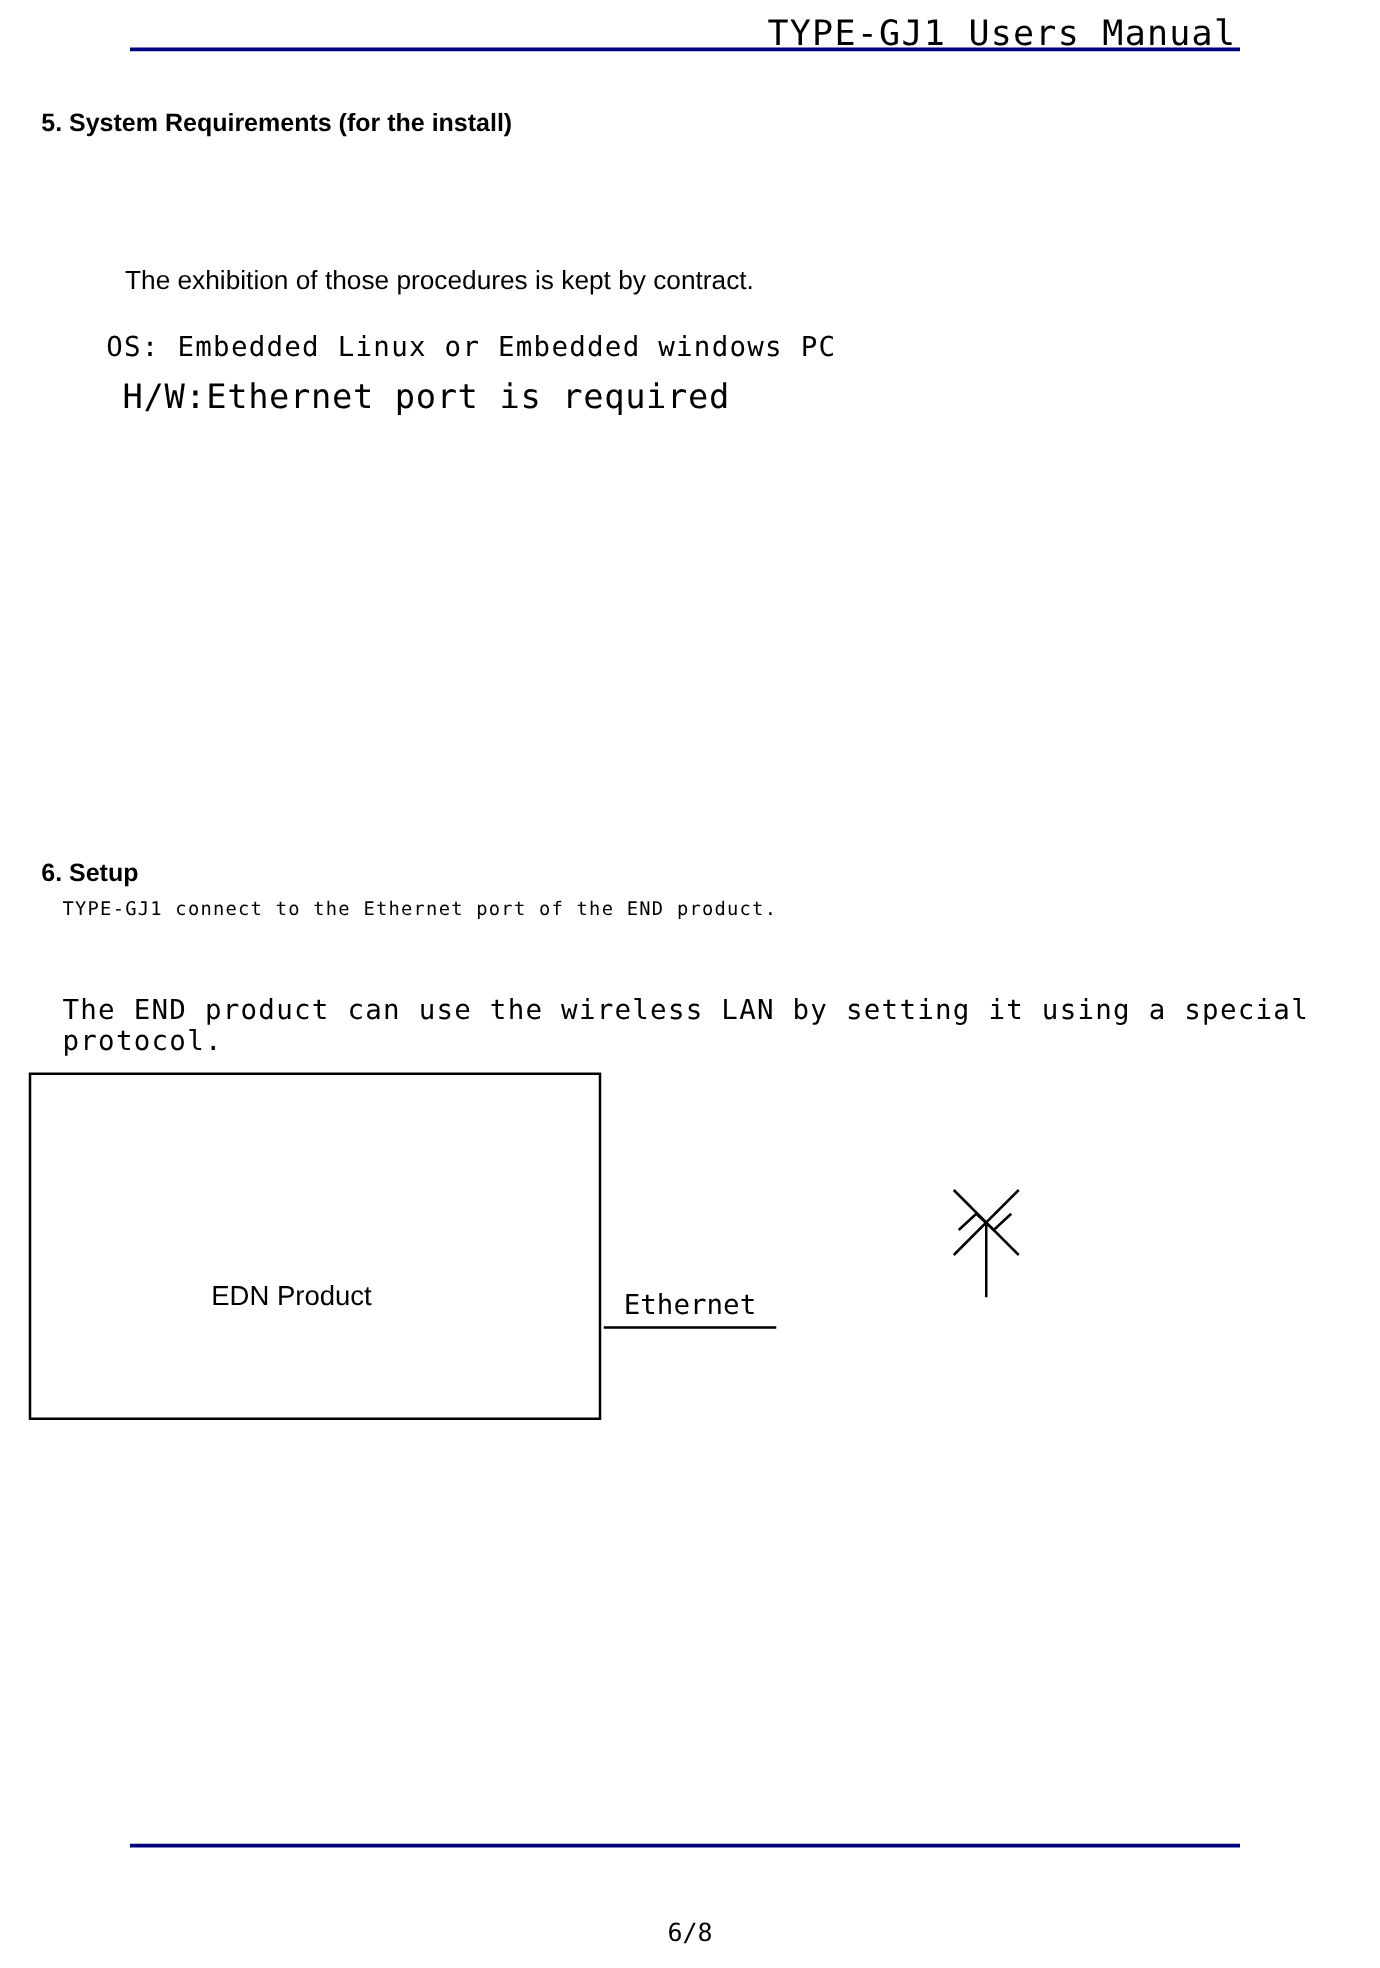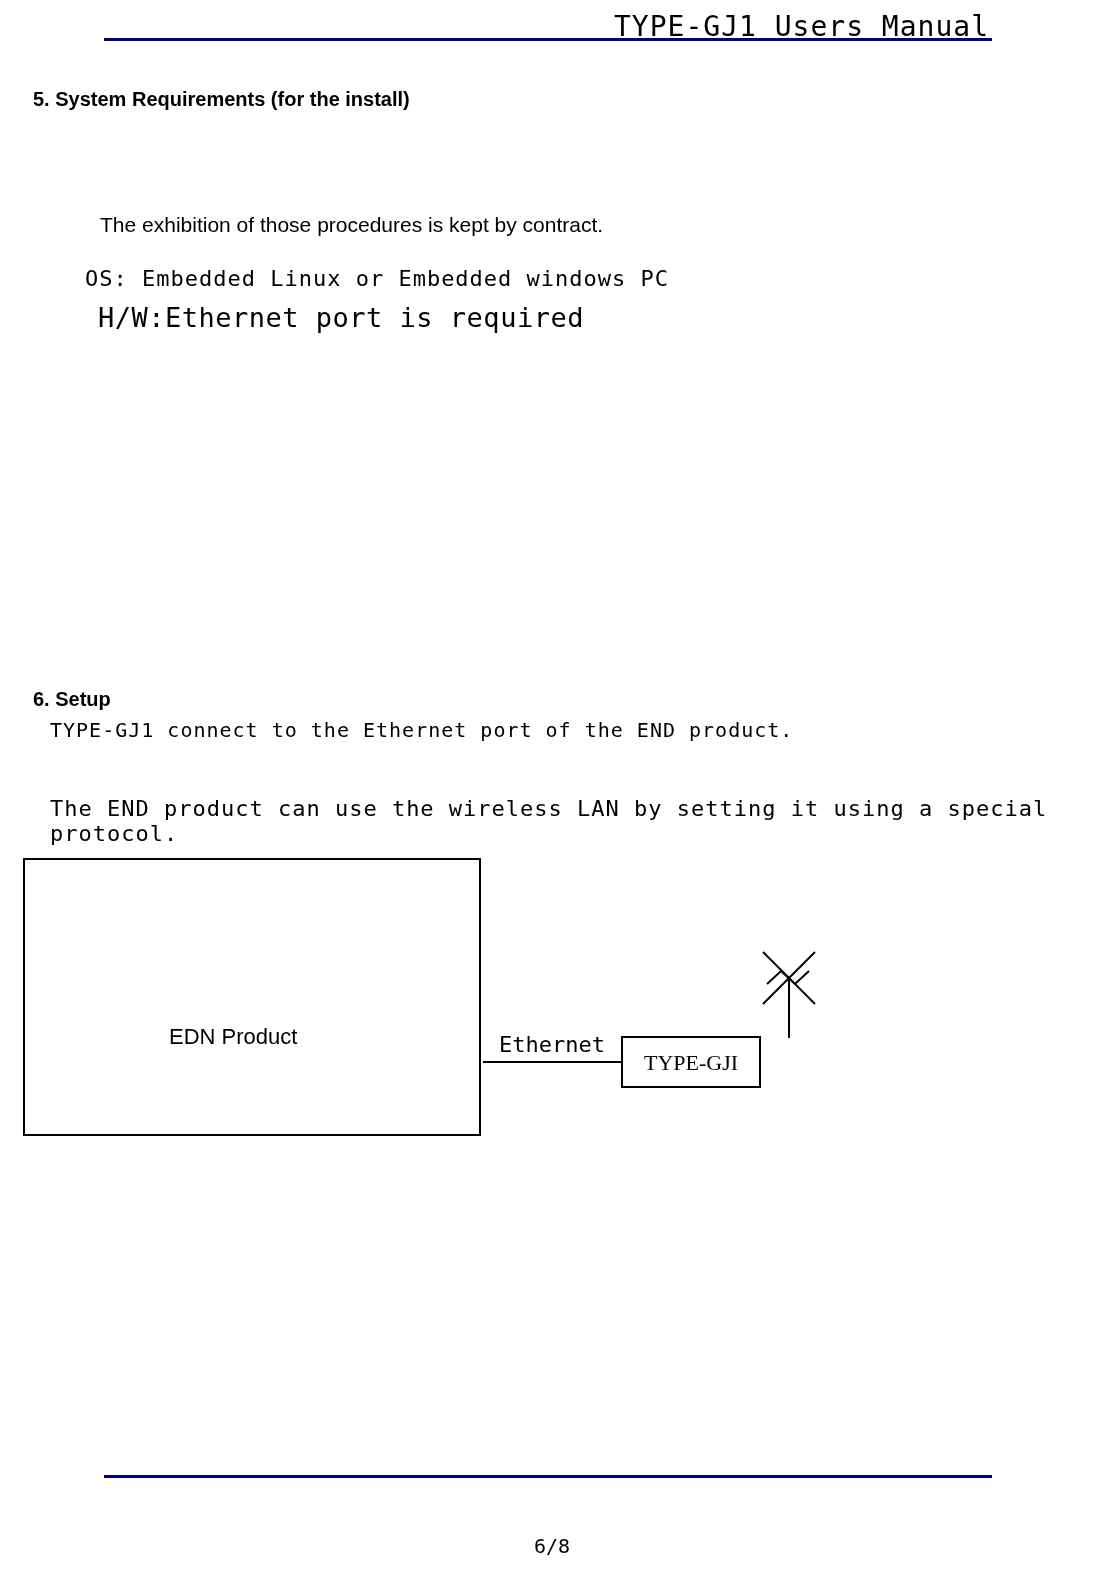--- a/index.html
+++ b/index.html
@@ -62,21 +62,21 @@
       left: 33px;
       font-weight: bold;
       font-size: 20px;
       margin-top: 44px;
     }
     .para2-a {
       position: absolute;
       top: 718px;
       left: 50px;
       font-family: "MS Gothic", monospace;
-      font-size: 20px;
+      font-size: 15px;
       letter-spacing: 1px;
     }
     .para2-b {
       position: absolute;
       top: 748px;
       left: 50px;
       font-family: "MS Gothic", monospace;
       font-size: 22px;
       letter-spacing: 1px;
       margin-top: 48px;
@@ -169,21 +169,20 @@
 
 <div class="heading6">6. Setup</div>
 <div class="para2-a">TYPE-GJ1 connect to the Ethernet port of the END product.</div>
 <div class="para2-b">The END product can use the wireless LAN by setting it using a special protocol.</div>
 
 <div class="diagram">
   <div class="edn-box"></div>
   <div class="edn-label">EDN Product</div>
   <div class="eth-line"></div>
   <div class="eth-label">Ethernet</div>
-  <div class="gji-box">TYPE-GJI</div>
   <svg class="antenna" width="100" height="110" viewBox="0 0 100 110">
     <line x1="50" y1="110" x2="50" y2="50" stroke="#000" stroke-width="2"></line>
     <line x1="24" y1="24" x2="76" y2="76" stroke="#000" stroke-width="2"></line>
     <line x1="76" y1="24" x2="24" y2="76" stroke="#000" stroke-width="2"></line>
     <polyline points="28,56 42,43 56,56 70,43" fill="none" stroke="#000" stroke-width="2"></polyline>
   </svg>
 </div>
 
 <div class="bottom-rule"></div>
 <div class="page-num">6/8</div>

